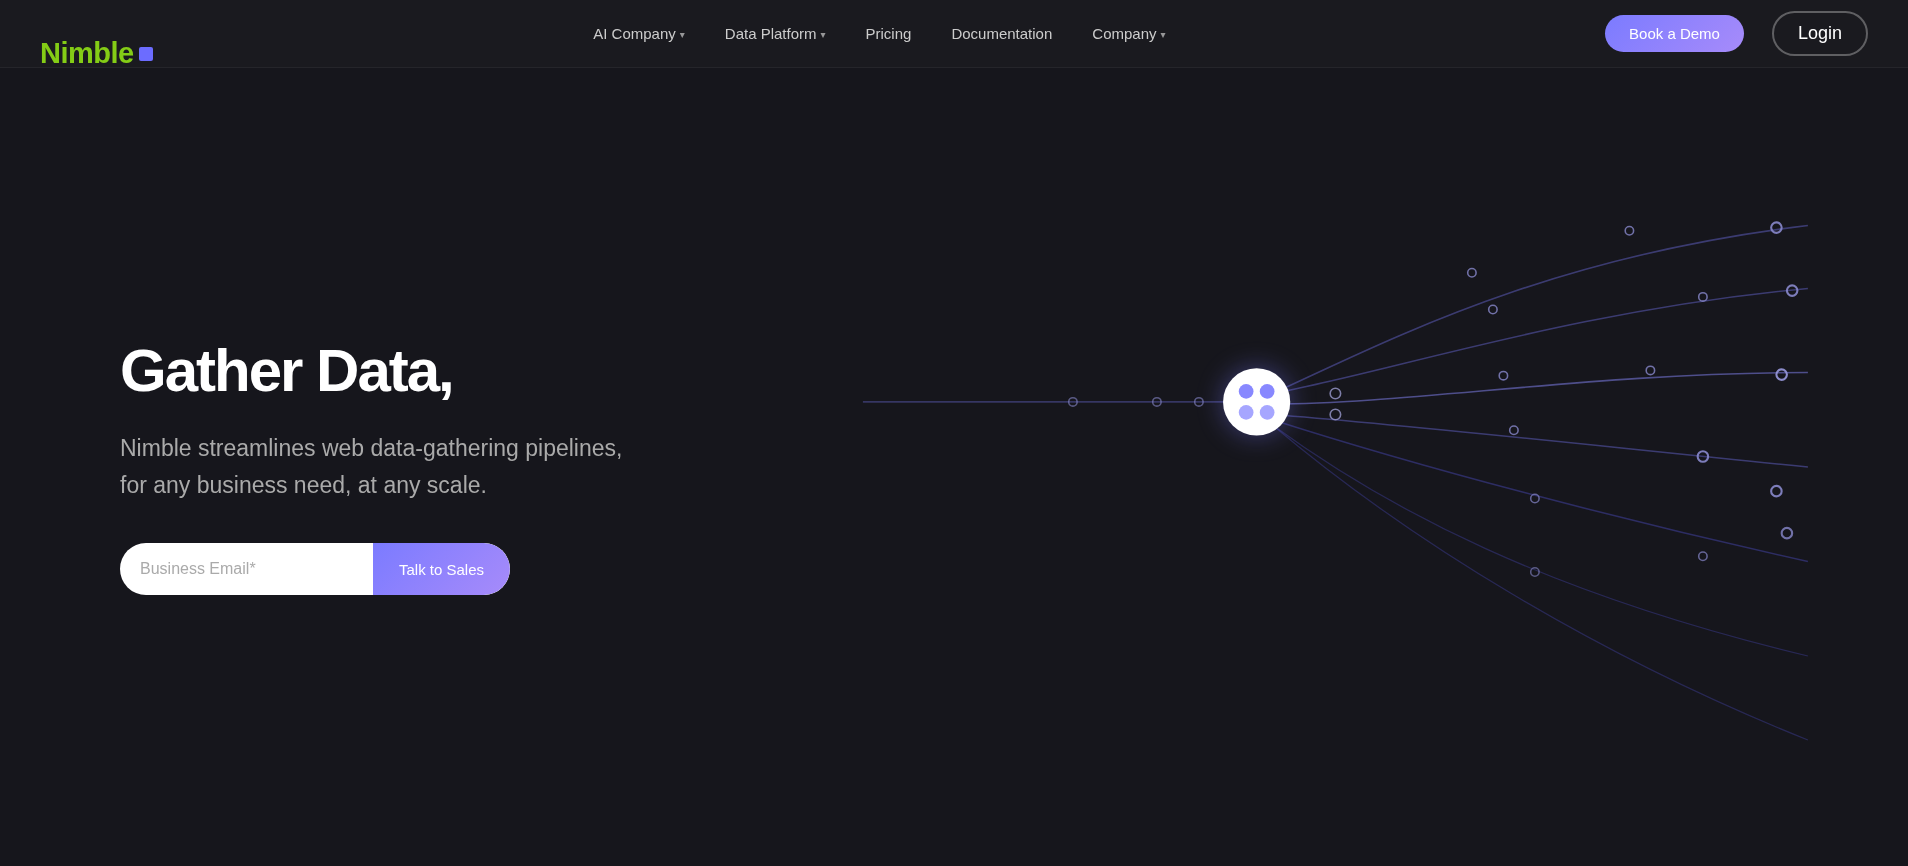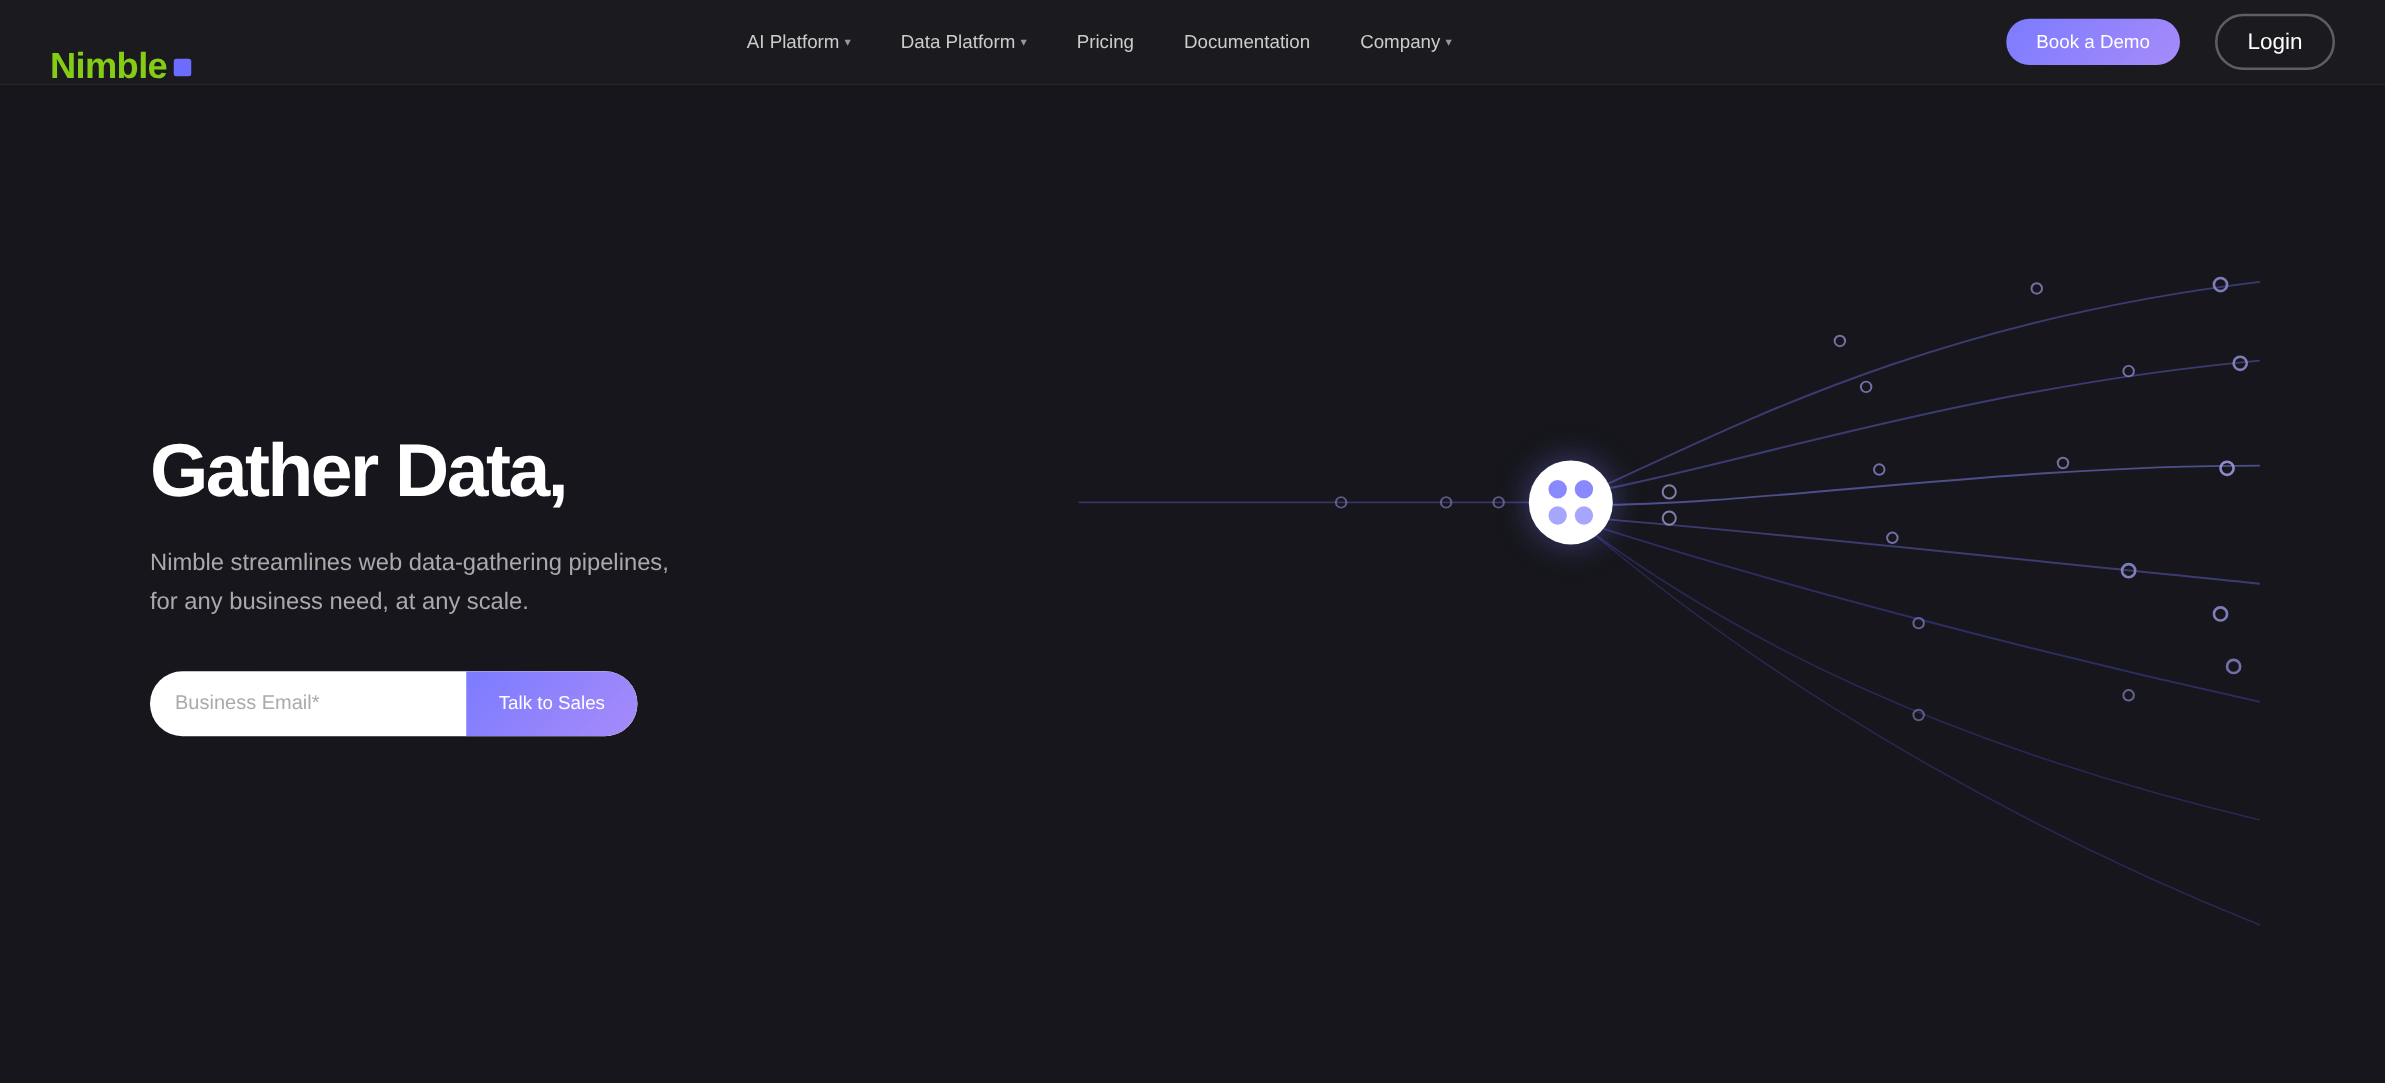--- a/index.html
+++ b/index.html
@@ -70,21 +70,21 @@
       position: relative; z-index: 10;
       padding: 80px 0 80px 120px;
       max-width: 700px;
     }
     .hero-title {
       font-size: 60px; font-weight: 700; line-height: 1.05;
       color: #fff; margin-bottom: 28px;
       letter-spacing: -2px;
     }
     .hero-subtitle {
-      font-size: 19px; font-weight: 400; line-height: 1.6;
+      font-size: 23px; font-weight: 400; line-height: 1.6;
       color: #aaa; margin-bottom: 40px;
     }
     .hero-form {
       display: flex; align-items: center;
       background: #fff; border-radius: 32px;
       overflow: hidden;
       width: 390px;
       height: 52px;
     }
     .hero-input {
@@ -124,21 +124,21 @@
 <body>
 
 <nav>
   <div class="nav-left">
     <a class="nav-logo" href="#">
       Nimble<span class="logo-square"></span>
     </a>
   </div>
   <div class="nav-center">
     <a class="nav-item">
-      <span>AI Platform</span>
+      <span>AI Company</span>
       <span class="chevron">▾</span>
     </a>
     <a class="nav-item">
       <span>Data Platform</span>
       <span class="chevron">▾</span>
     </a>
     <a class="nav-item">
       <span>Pricing</span>
     </a>
     <a class="nav-item">

